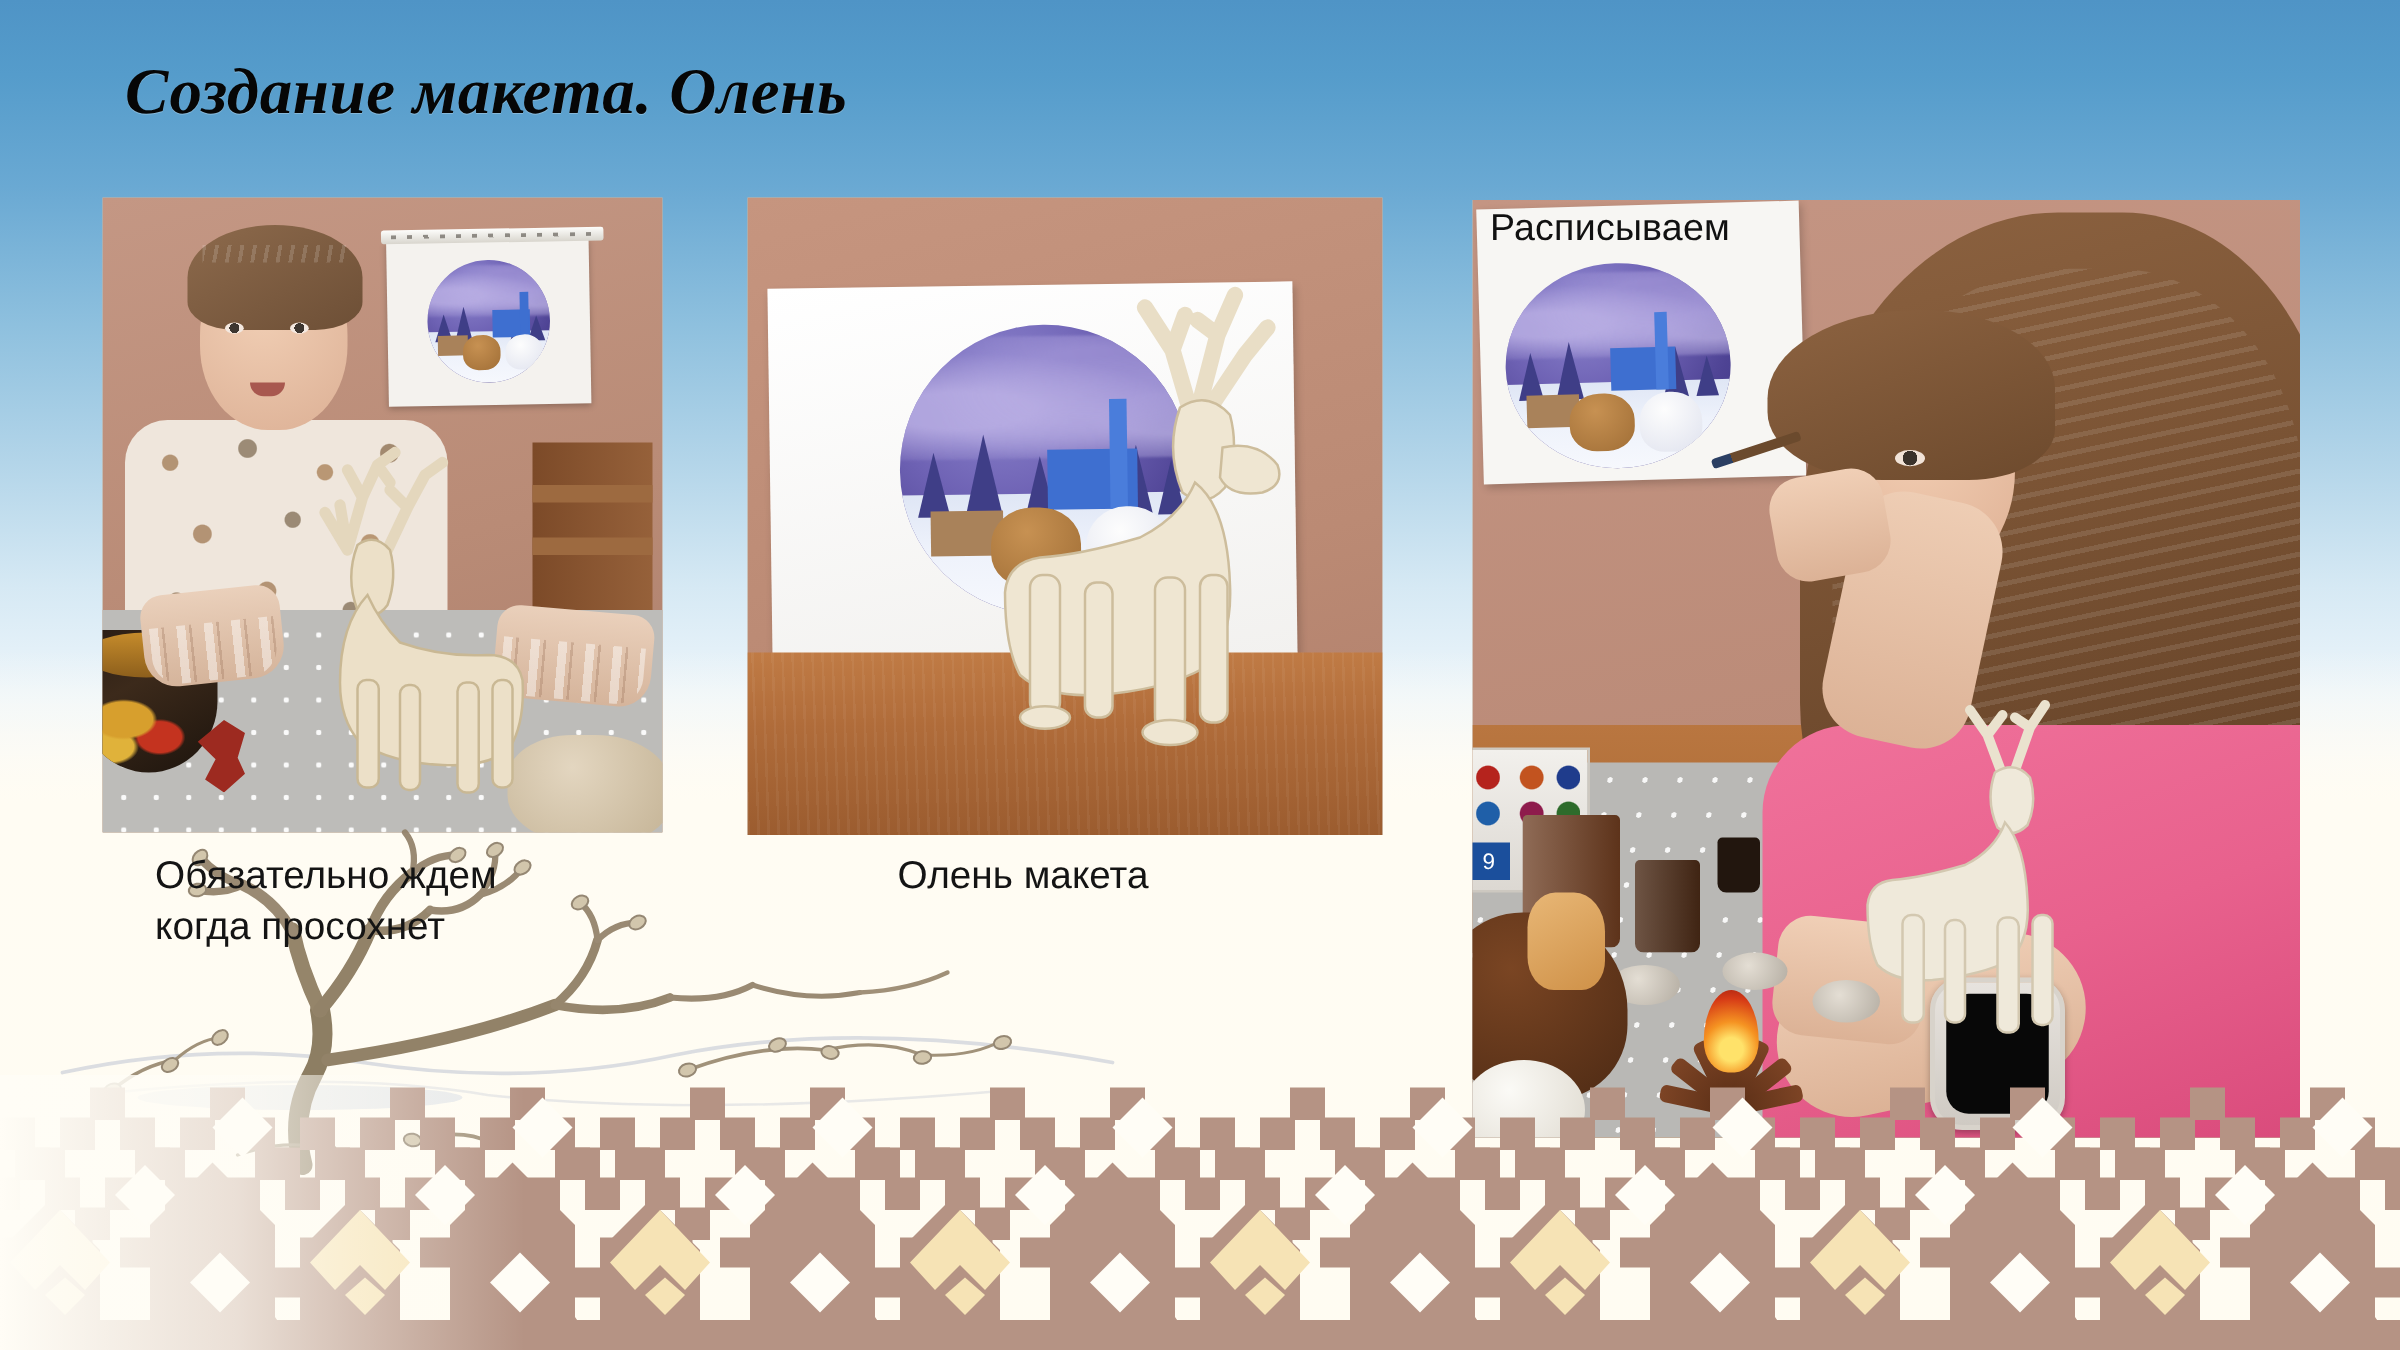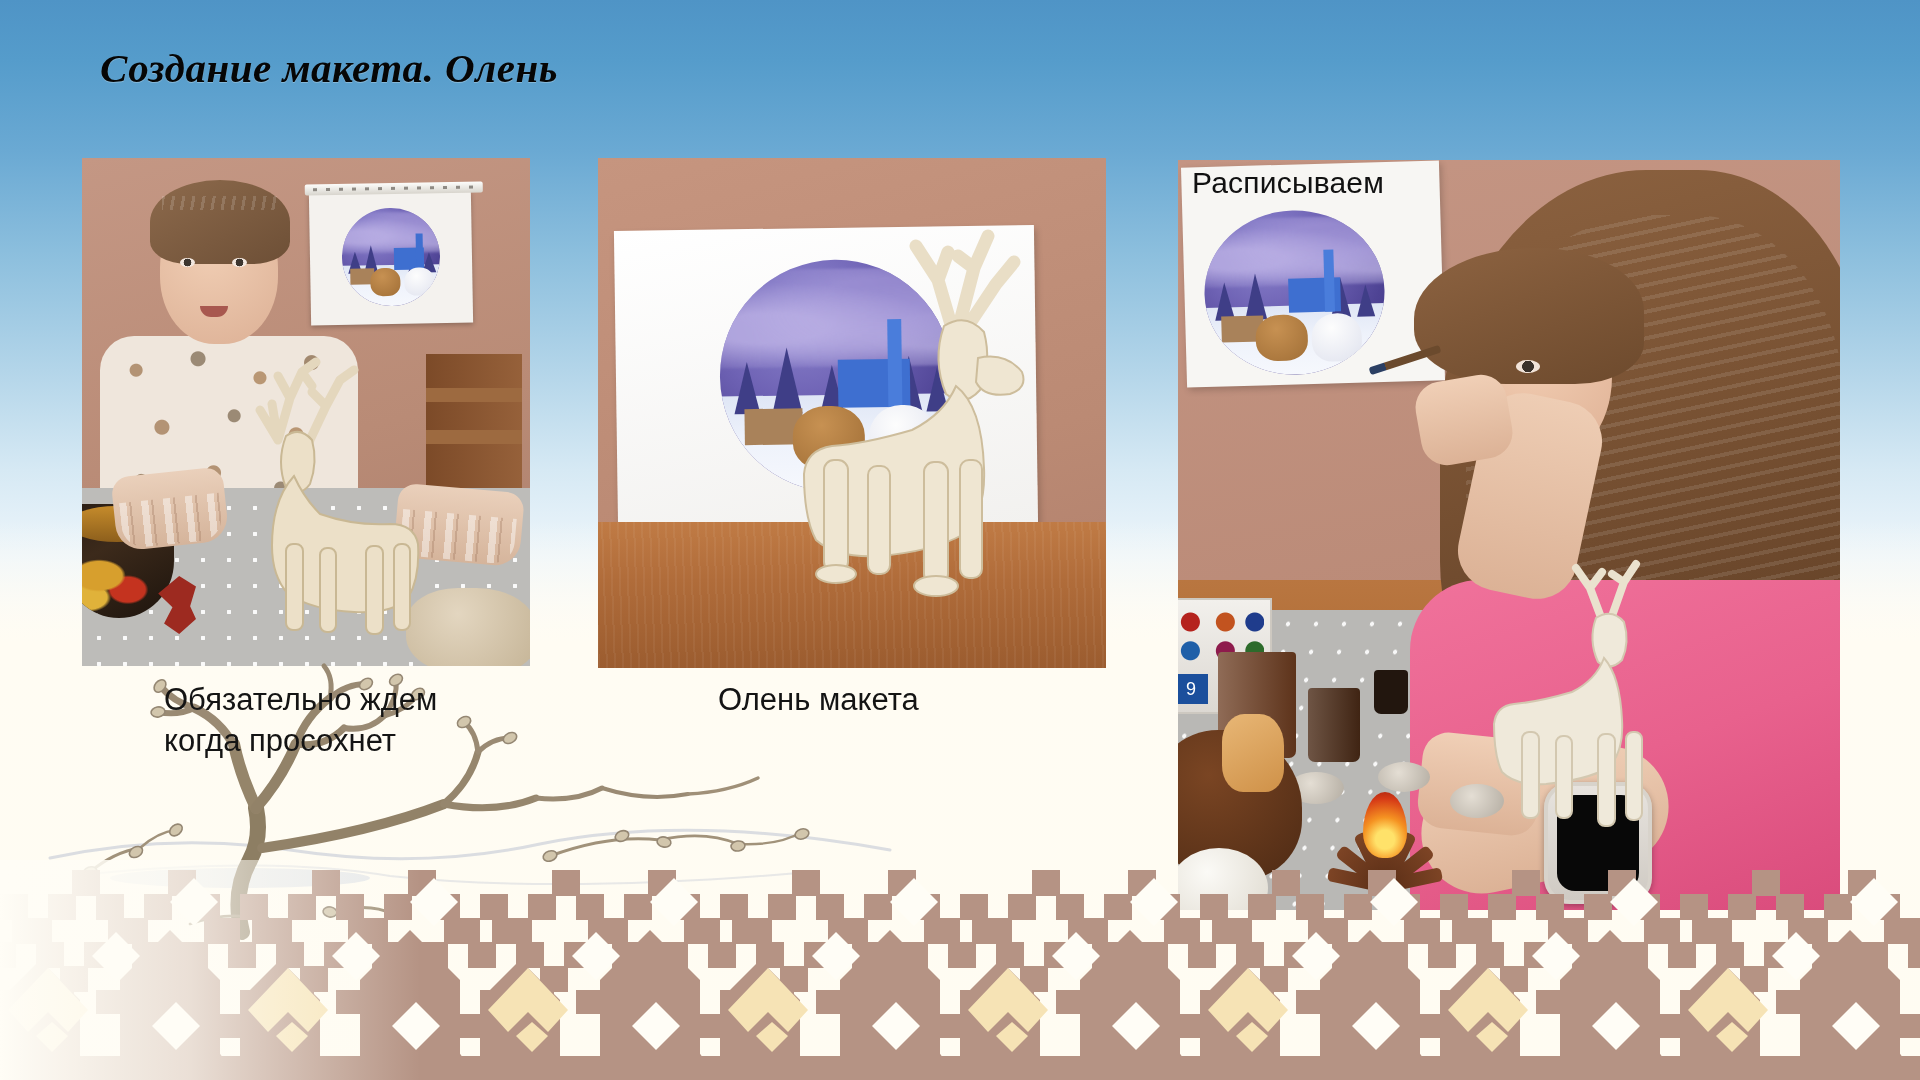--- a/index.html
+++ b/index.html
@@ -35,21 +35,21 @@
     pointer-events:none;
   }
 
   
   .title {
     position:absolute;
     left:100px; top:44px;
     font-family:"Liberation Serif", serif;
     font-weight:bold;
     font-style:italic;
-    font-size:41px;
+    font-size:52px;
     letter-spacing:0.5px;
     color:#060606;
     white-space:nowrap;
     text-shadow:0 1px 0 rgba(255,255,255,.25);
   }
 
   
   .photo {
     position:absolute;
     overflow:hidden;
@@ -393,21 +393,21 @@
 
   
   .caption {
     position:absolute;
     color:#141414;
     font-size:31px;
     line-height:1.32;
     white-space:pre-line;
     z-index:5;
   }
-  #cap1 { left:124px; top:680px; width:400px;margin-left:40px; }
+  #cap1 { left:124px; top:680px; width:400px; }
   #cap2 { left:718px; top:680px; width:340px; }
 
   
   .tree-art{
     position:absolute; left:30px; top:660px; width:880px; height:280px;
     opacity:.93; pointer-events:none; z-index:1;
   }
 
   
   .ornament{

